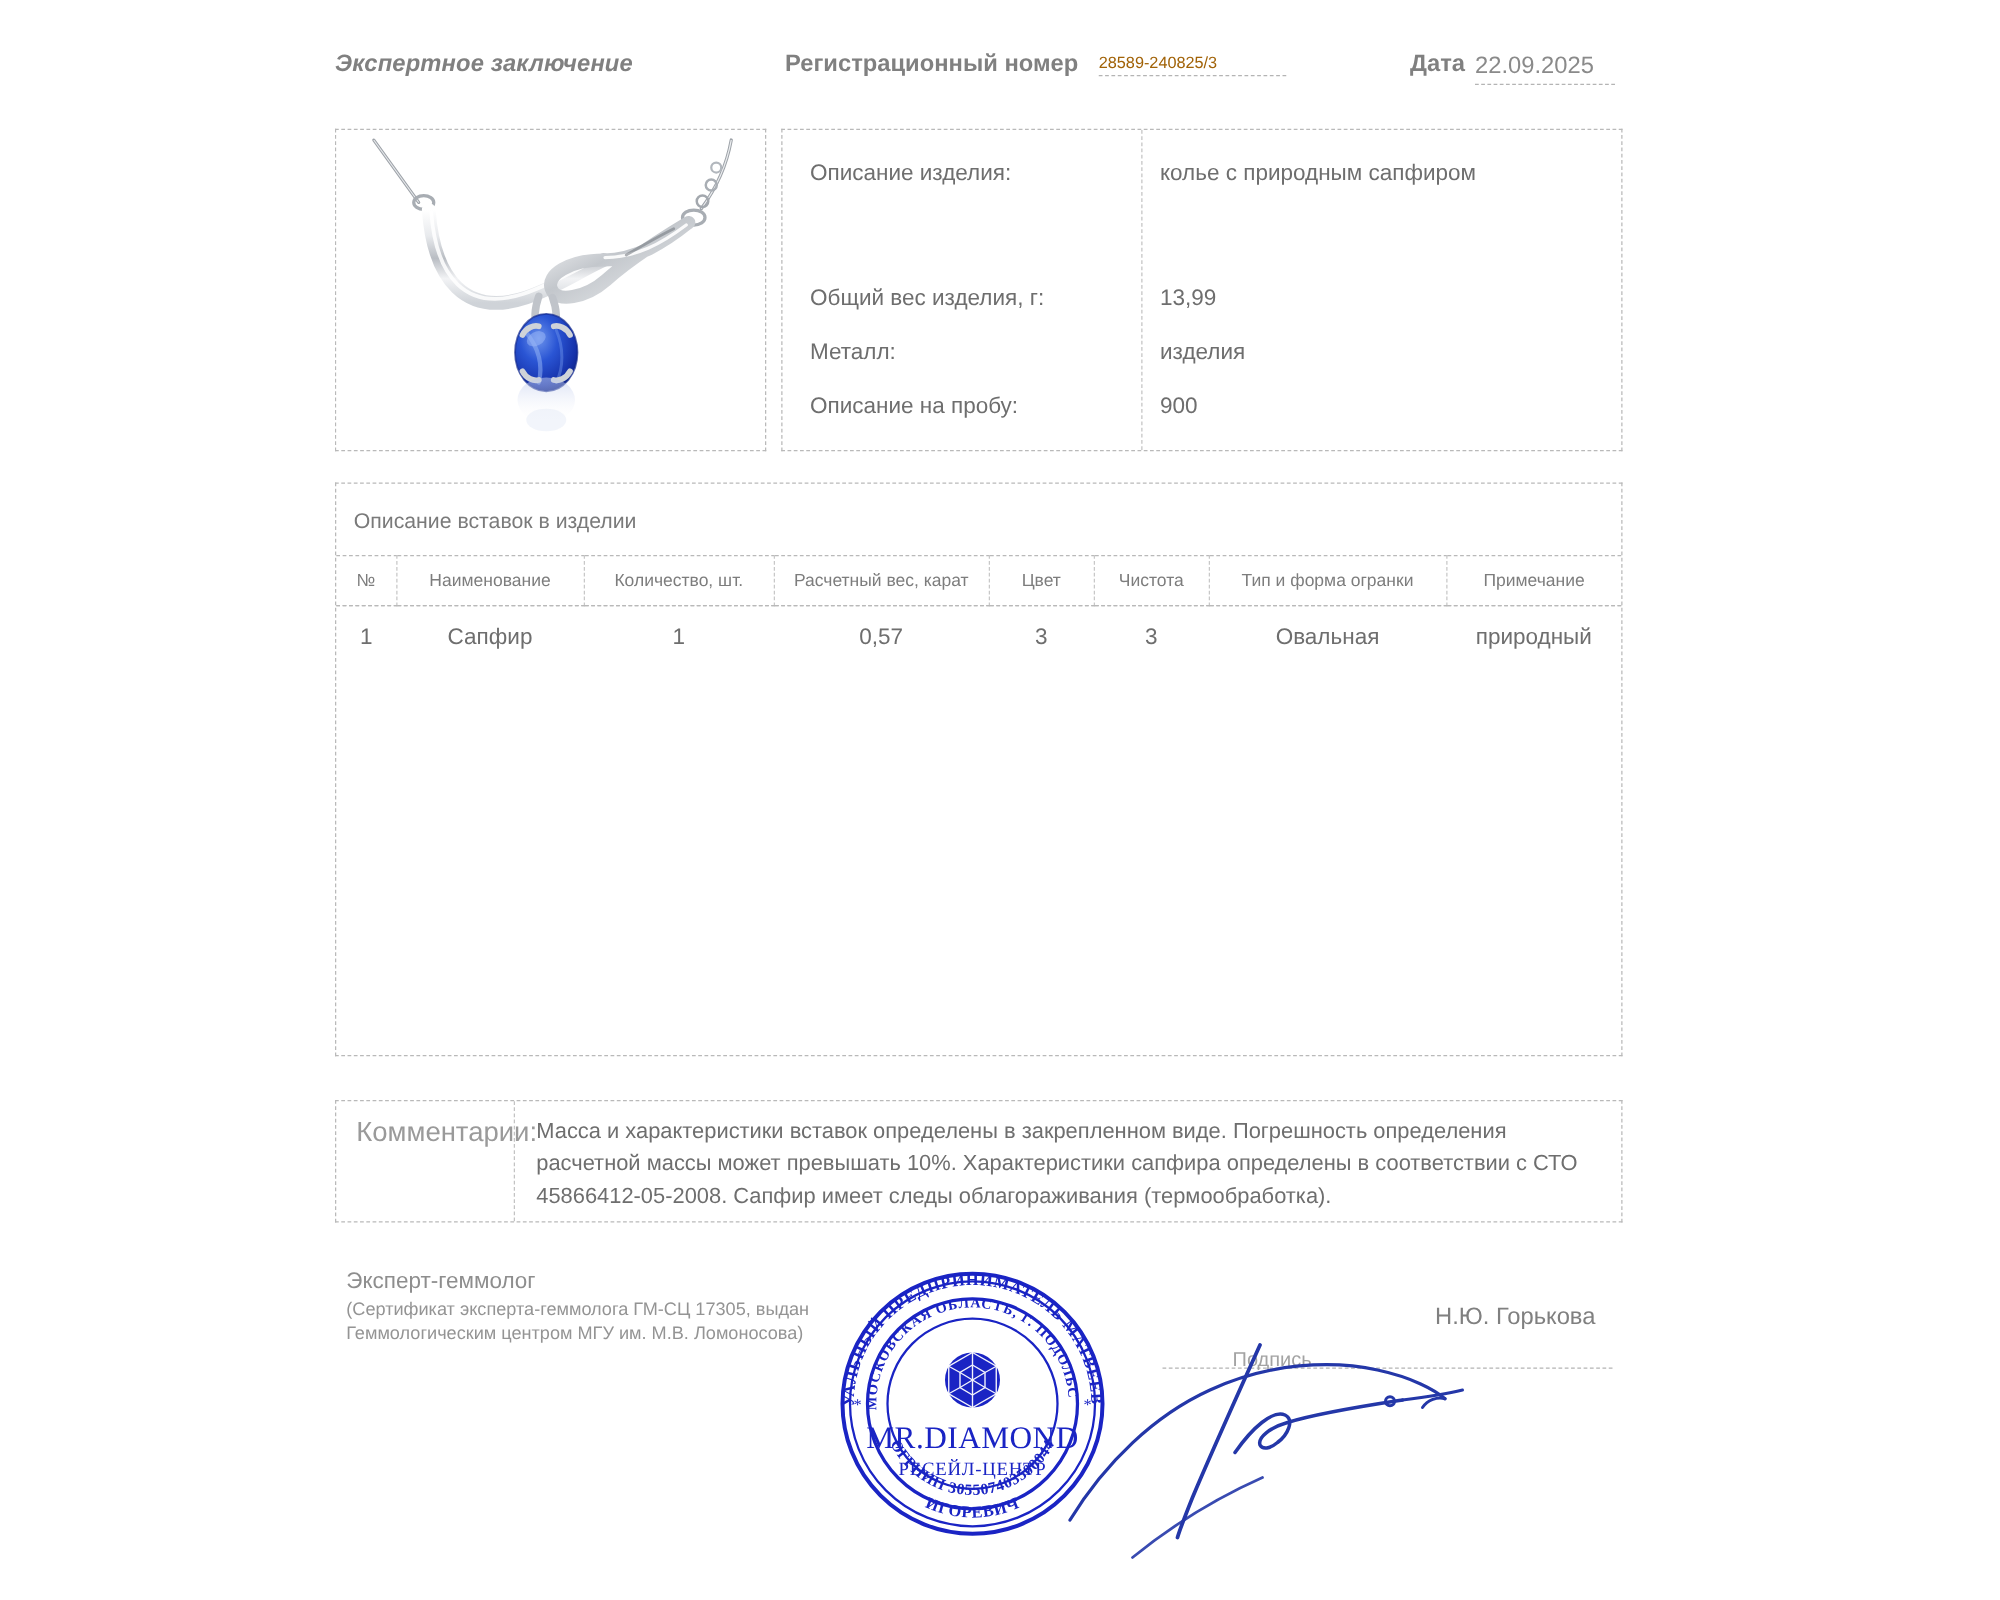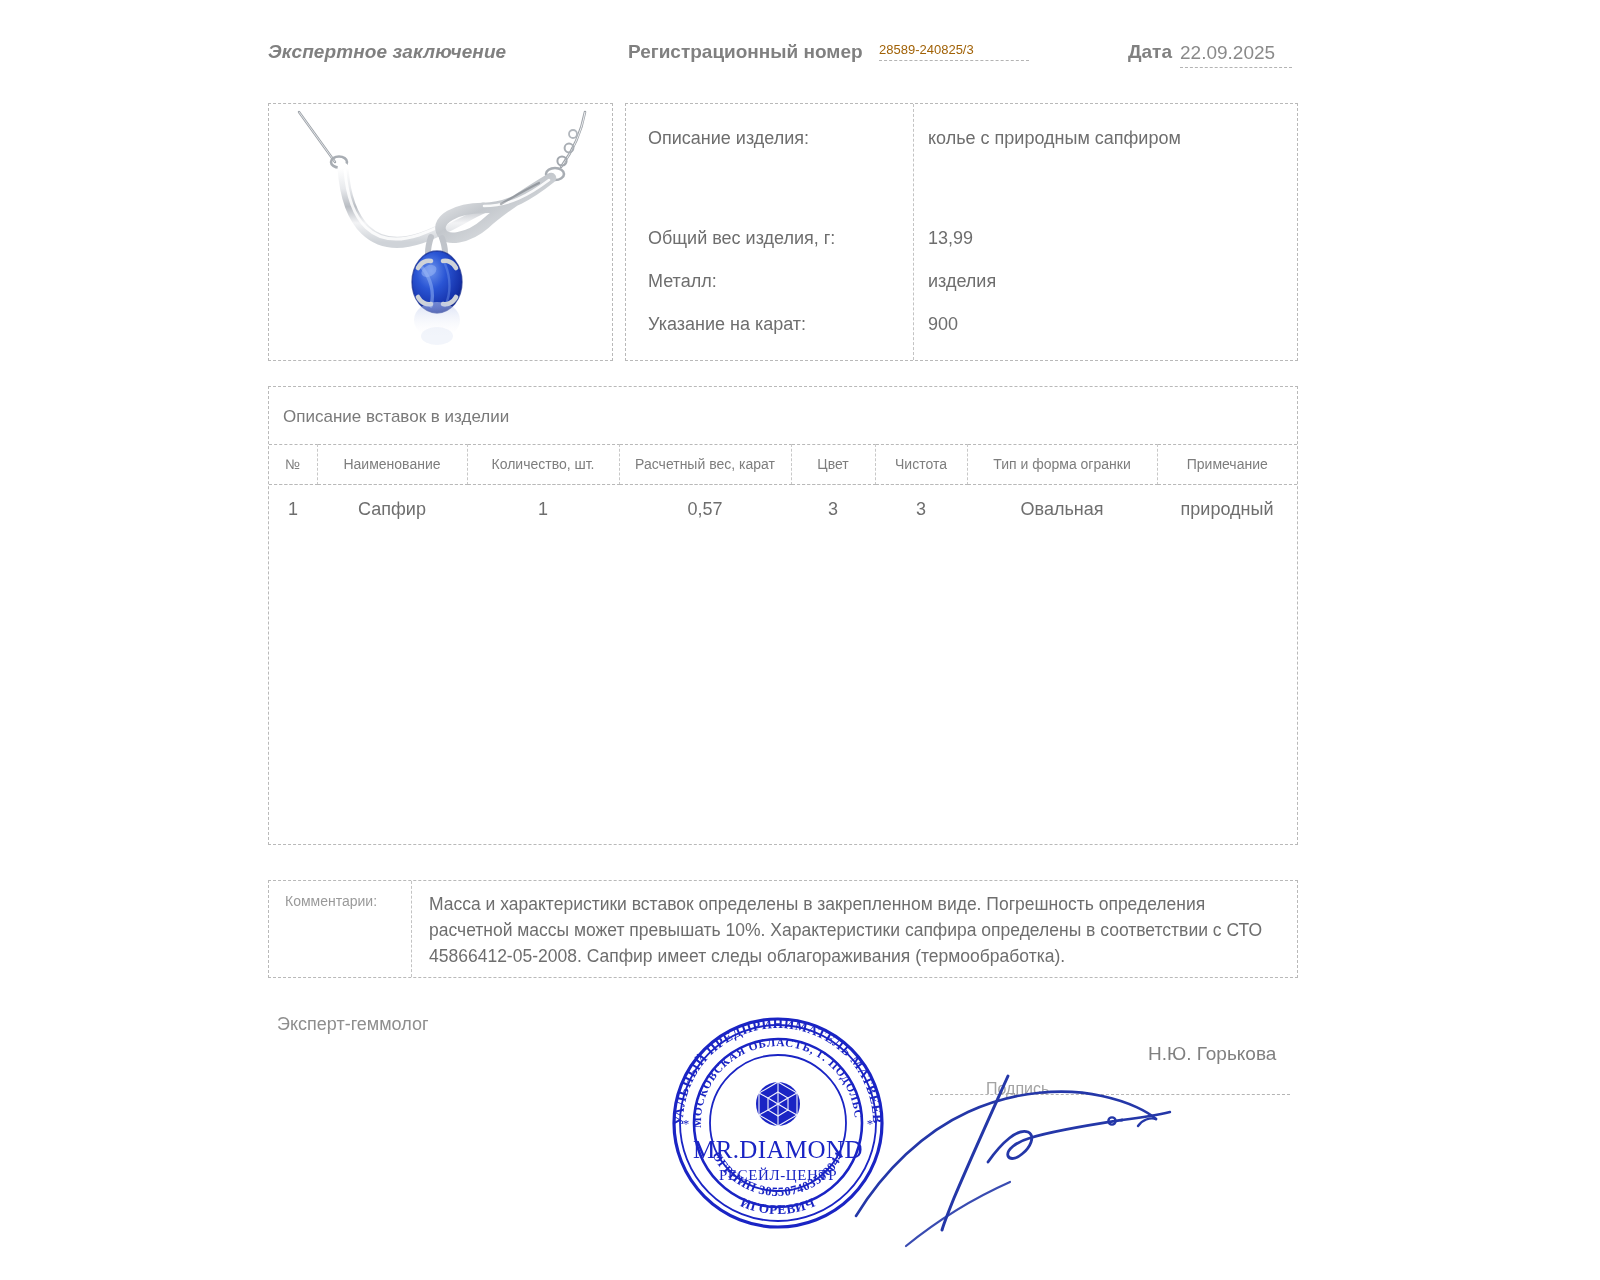--- a/index.html
+++ b/index.html
@@ -168,21 +168,21 @@
     top: 880px;
     width: 1030px;
     height: 98px;
     border: 1px dashed #b9b9b9;
     background: #fff;
   }
   #comments-label {
     position: absolute;
     left: 16px;
     top: 12px;
-    font-size: 14px;
+    font-size: 22px;
     color: #9a9a9a;
   }
   #comments-divider {
     position: absolute;
     left: 142px;
     top: 0;
     bottom: 0;
     width: 0;
     border-left: 1px dashed #c3c3c3;
   }
@@ -345,21 +345,21 @@
       <span class="info-label">Общий вес изделия, г:</span>
       <span class="info-value">13,99</span>
     </div>
 
     <div class="info-row" style="top:167px;">
       <span class="info-label">Металл:</span>
       <span class="info-value">изделия</span>
     </div>
 
     <div class="info-row" style="top:210px;">
-      <span class="info-label">Указание на карат:</span>
+      <span class="info-label">Описание на пробу:</span>
       <span class="info-value">900</span>
     </div>
   </div>
 
   <div id="inserts-box">
     <div id="inserts-caption">Описание вставок в изделии</div>
 
     <table id="inserts-table">
       <colgroup>
         <col style="width:48px">
@@ -398,20 +398,21 @@
     </table>
   </div>
 
   <div id="comments-box">
     <div id="comments-label">Комментарии:</div>
     <div id="comments-divider"></div>
     <div id="comments-text">Масса и характеристики вставок определены в закрепленном виде. Погрешность определения расчетной массы может превышать 10%. Характеристики сапфира определены в соответствии с СТО 45866412-05-2008. Сапфир имеет следы облагораживания (термообработка).</div>
   </div>
 
   <div id="expert-title">Эксперт-геммолог</div>
+  <div id="expert-cert">(Сертификат эксперта-геммолога ГМ-СЦ 17305, выдан Геммологическим центром МГУ им. М.В. Ломоносова)</div>
 
   <div id="sign-line"></div>
   <div id="sign-label">Подпись</div>
   <div id="expert-name">Н.Ю. Горькова</div>
 
   <svg id="stamp" viewBox="0 0 246 246">
     <defs>
       <path id="arcOuterTop" d="M 28 123 A 95 95 0 0 1 218 123"></path>
       <path id="arcOuterBottom" d="M 32 123 A 91 91 0 0 0 214 123"></path>
       <path id="arcInnerTop" d="M 46 123 A 77 77 0 0 1 200 123"></path>

